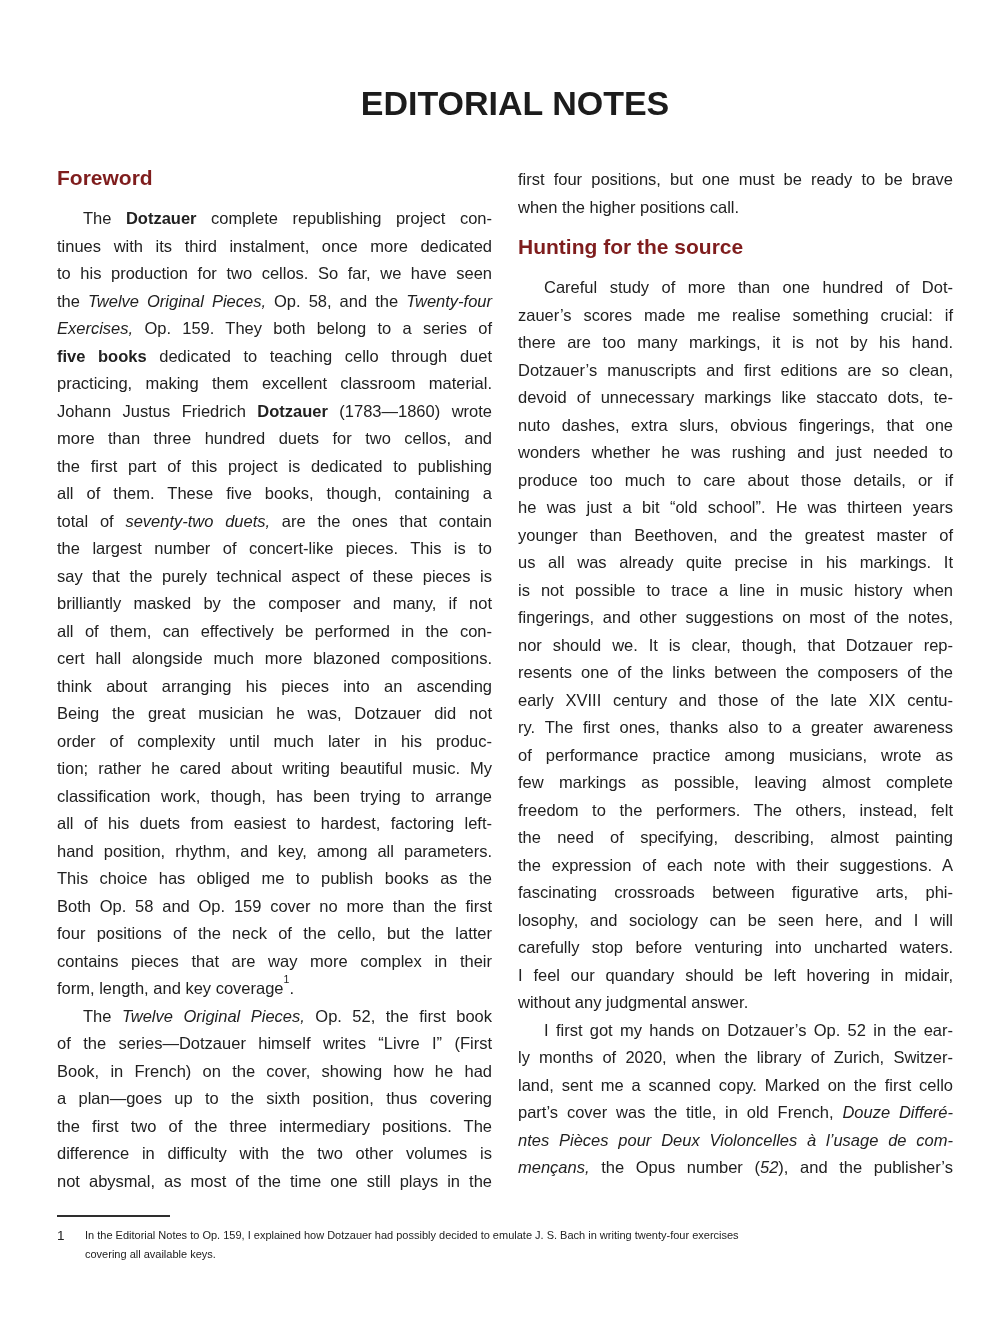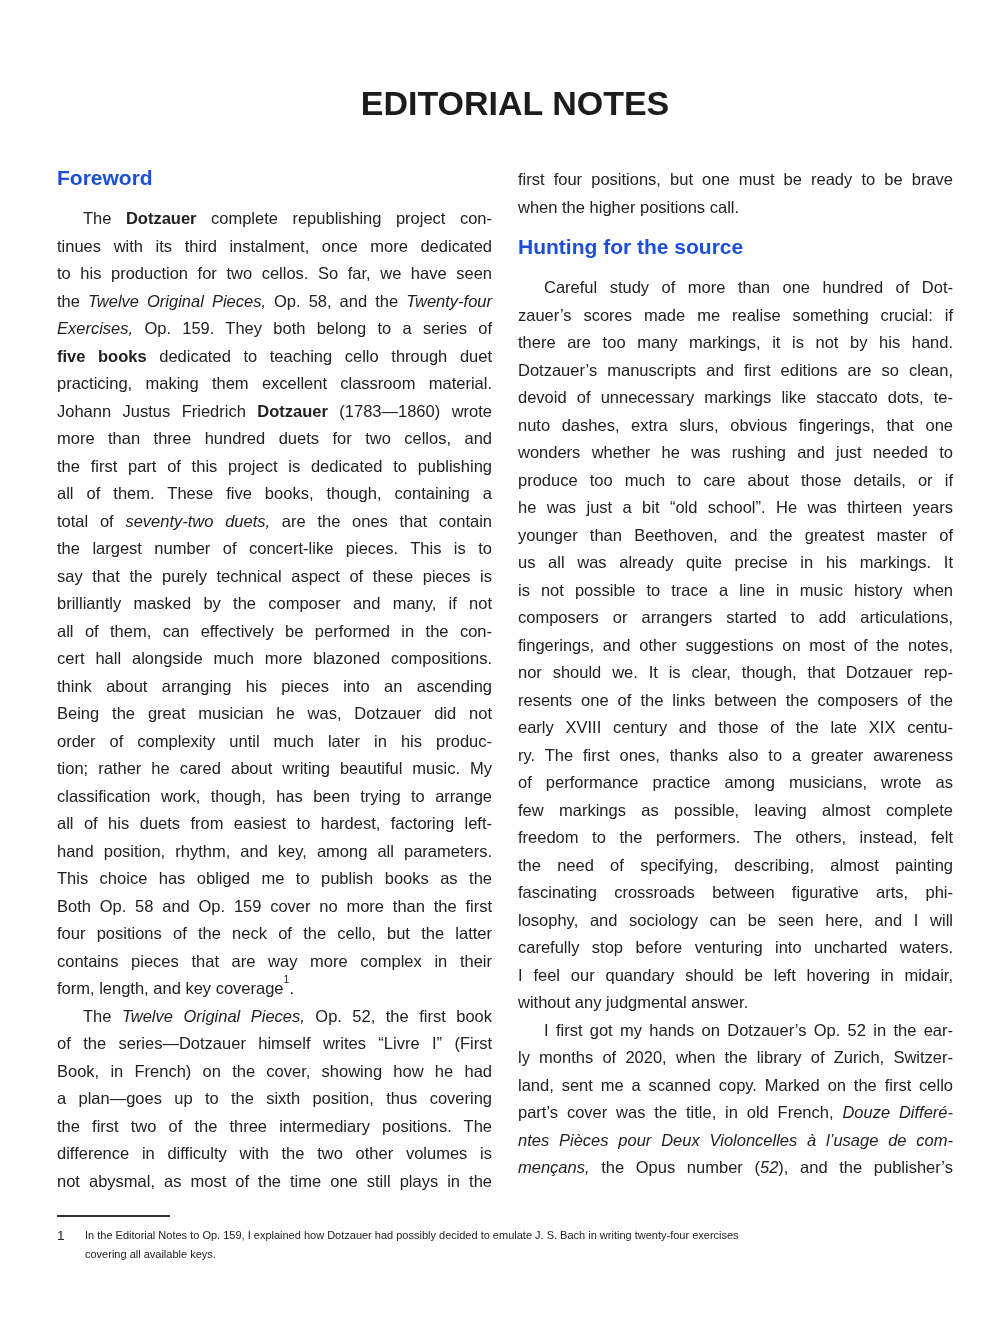--- a/index.html
+++ b/index.html
@@ -28,21 +28,21 @@
     gap: 26px;
     margin-top: 44px;
     align-items: flex-start;
   }
   .col { width: 435px; flex: 0 0 435px; }
   .col-heading {
     font-size: 21px;
     font-weight: 700;
     line-height: 24px;
     margin: 0 0 15px 0;
-    color: #1d4ed8;
+    color: #7f1d1d;
   }
   .para + .col-heading { margin-top: 14px; }
   .para { margin: 0; }
   .ln {
     font-size: 16.5px;
     line-height: 27.5px;
     text-align: justify;
     text-align-last: justify;
   }
   .ln-last { text-align-last: left; }
@@ -119,30 +119,30 @@
           <div class="ln"><span>there are too many markings, it is not by his hand.</span></div>
           <div class="ln"><span>Dotzauer’s manuscripts and first editions are so clean,</span></div>
           <div class="ln"><span>devoid of unnecessary markings like staccato dots, te-</span></div>
           <div class="ln"><span>nuto dashes, extra slurs, obvious fingerings, that one</span></div>
           <div class="ln"><span>wonders whether he was rushing and just needed to</span></div>
           <div class="ln"><span>produce too much to care about those details, or if</span></div>
           <div class="ln"><span>he was just a bit “old school”. He was thirteen years</span></div>
           <div class="ln"><span>younger than Beethoven, and the greatest master of</span></div>
           <div class="ln"><span>us all was already quite precise in his markings. It</span></div>
           <div class="ln"><span>is not possible to trace a line in music history when</span></div>
-          <div class="ln"><span>composers or arrangers started to add articulations,</span></div>
           <div class="ln"><span>fingerings, and other suggestions on most of the notes,</span></div>
           <div class="ln"><span>nor should we. It is clear, though, that Dotzauer rep-</span></div>
           <div class="ln"><span>resents one of the links between the composers of the</span></div>
           <div class="ln"><span>early XVIII century and those of the late XIX centu-</span></div>
           <div class="ln"><span>ry. The first ones, thanks also to a greater awareness</span></div>
           <div class="ln"><span>of performance practice among musicians, wrote as</span></div>
           <div class="ln"><span>few markings as possible, leaving almost complete</span></div>
           <div class="ln"><span>freedom to the performers. The others, instead, felt</span></div>
           <div class="ln"><span>the need of specifying, describing, almost painting</span></div>
+          <div class="ln"><span>the expression of each note with their suggestions. A</span></div>
           <div class="ln"><span>fascinating crossroads between figurative arts, phi-</span></div>
           <div class="ln"><span>losophy, and sociology can be seen here, and I will</span></div>
           <div class="ln"><span>carefully stop before venturing into uncharted waters.</span></div>
           <div class="ln"><span>I feel our quandary should be left hovering in midair,</span></div>
           <div class="ln ln-last"><span>without any judgmental answer.</span></div>
         </div>
         <div class="para">
           <div class="ln ln-indent"><span>I first got my hands on Dotzauer’s Op. 52 in the ear-</span></div>
           <div class="ln"><span>ly months of 2020, when the library of Zurich, Switzer-</span></div>
           <div class="ln"><span>land, sent me a scanned copy. Marked on the first cello</span></div>

